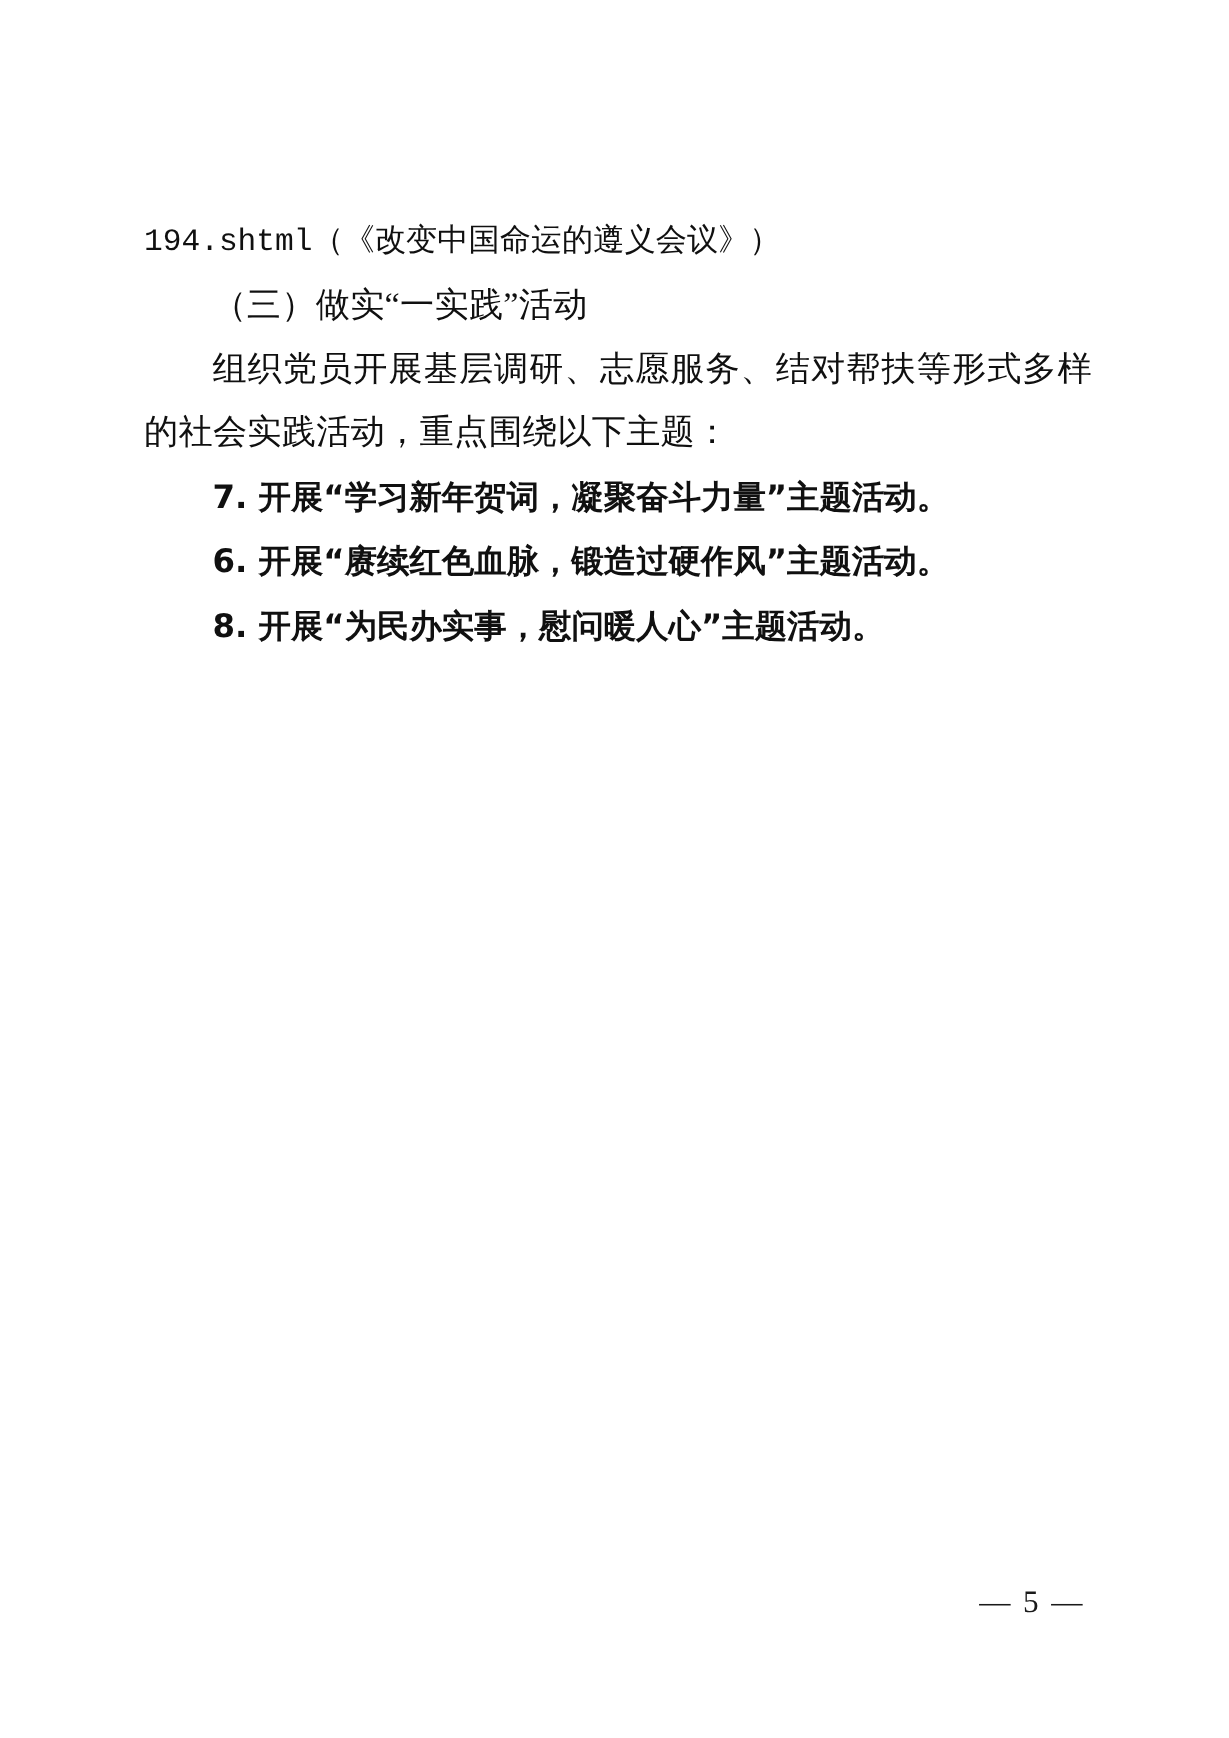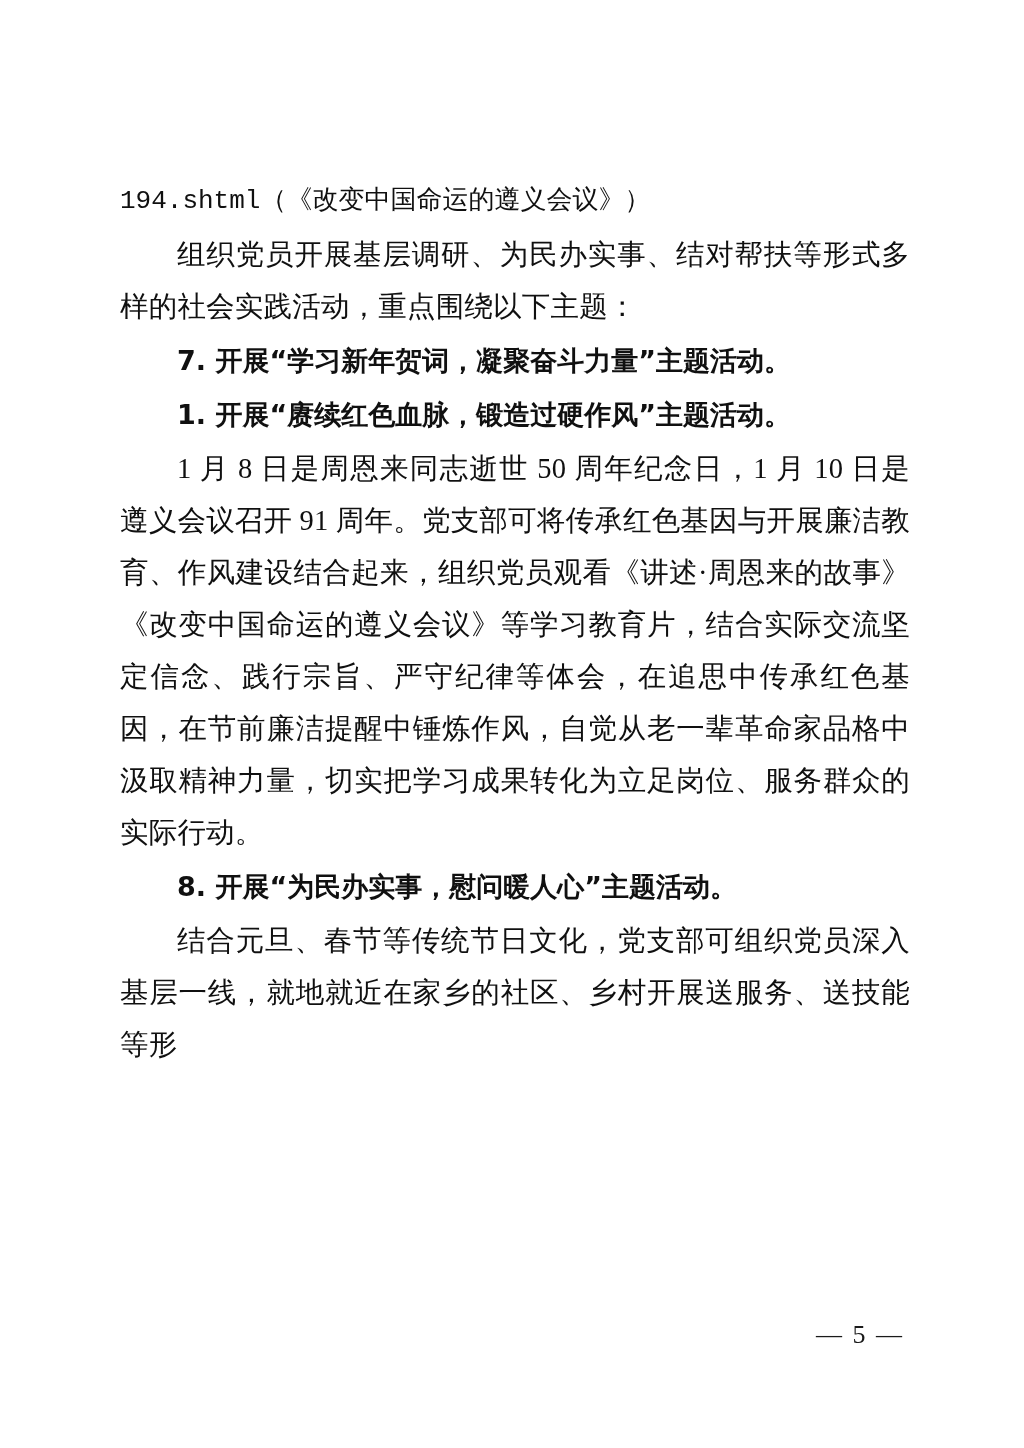--- a/index.html
+++ b/index.html
@@ -65,42 +65,39 @@
 </head>
 <body>
 
 <div class="page">
   <div class="doc-body">
 
     <p class="mono-line">
       <span>194.shtml（《改变中国命运的遵义会议》）</span>
     </p>
 
+    <p class="sub-heading">
+      <span>（三）做实“一实践”活动</span>
+    </p>
 
     <p class="indent">
-      <span>组织党员开展基层调研、为民办实事、结对帮扶等形式多样的社会实践活动，重点围绕以下主题：</span>
+      <span>组织党员开展基层调研、志愿服务、结对帮扶等形式多样的社会实践活动，重点围绕以下主题：</span>
     </p>
 
     <p class="heading">
       <span>7. 开展“学习新年贺词，凝聚奋斗力量”主题活动。</span>
     </p>
 
 
     <p class="heading">
-      <span>1. 开展“赓续红色血脉，锻造过硬作风”主题活动。</span>
+      <span>6. 开展“赓续红色血脉，锻造过硬作风”主题活动。</span>
     </p>
 
-    <p class="indent">
-      <span>1 月 8 日是周恩来同志逝世 50 周年纪念日，1 月 10 日是遵义会议召开 91 周年。党支部可将传承红色基因与开展廉洁教育、作风建设结合起来，组织党员观看《讲述·周恩来的故事》《改变中国命运的遵义会议》等学习教育片，结合实际交流坚定信念、践行宗旨、严守纪律等体会，在追思中传承红色基因，在节前廉洁提醒中锤炼作风，自觉从老一辈革命家品格中汲取精神力量，切实把学习成果转化为立足岗位、服务群众的实际行动。</span>
-    </p>
 
     <p class="heading">
       <span>8. 开展“为民办实事，慰问暖人心”主题活动。</span>
     </p>
 
-    <p class="indent">
-      <span>结合元旦、春节等传统节日文化，党支部可组织党员深入基层一线，就地就近在家乡的社区、乡村开展送服务、送技能等形</span>
-    </p>
 
   </div>
 
   <div class="page-number">— 5 —</div>
 </div>
 
 </body></html>

